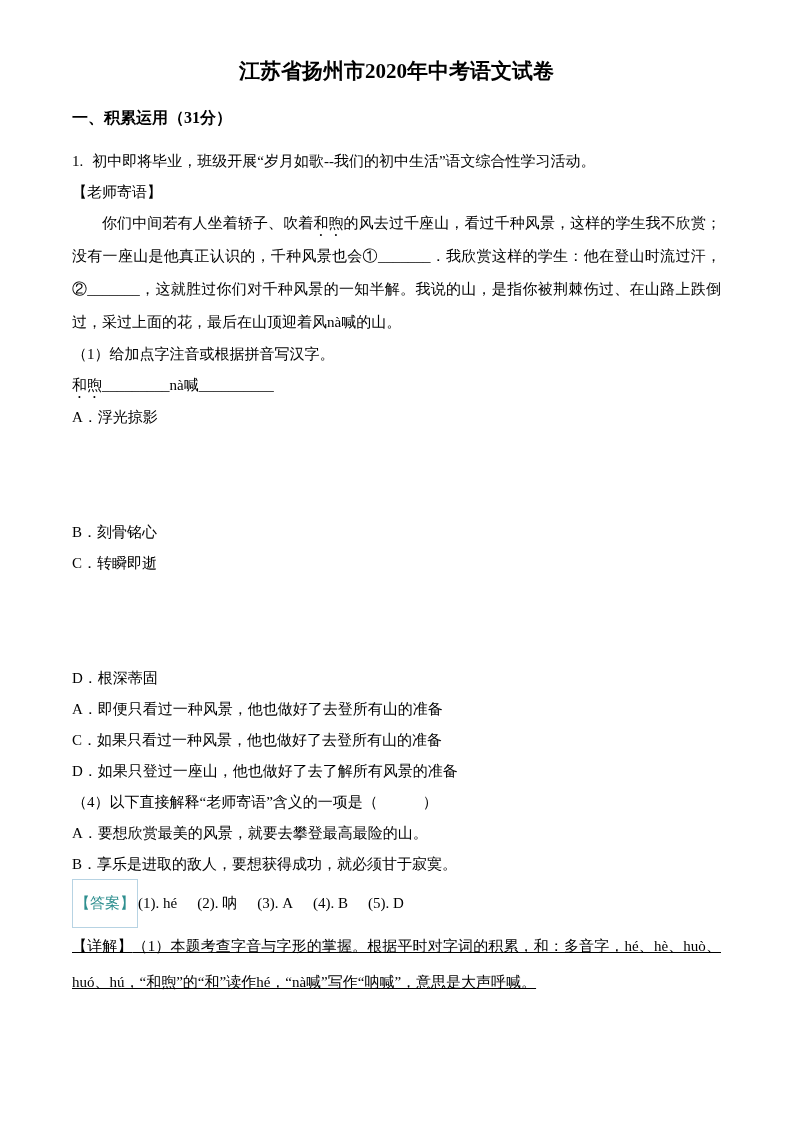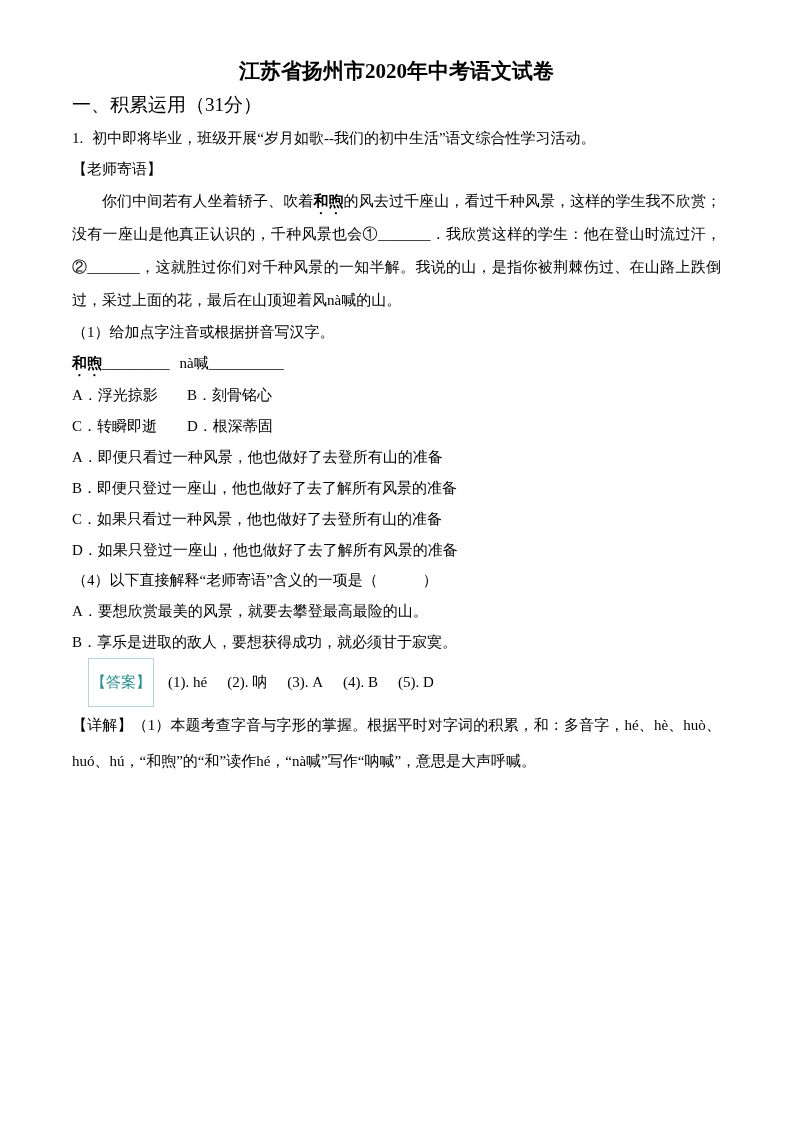--- a/index.html
+++ b/index.html
@@ -14,59 +14,58 @@
     width: 793px; height: 1122px;
     background: #fff;
     padding: 58px 72px 36px 72px;
     font-size: 15px;
   }
   .doc-title {
     font-size: 21px;
     font-weight: bold;
     text-align: center;
     line-height: 1.3;
-    margin-bottom: 2px;
+    margin-bottom: 18px;
   }
   .section-heading {
-    font-size: 19px;
-    font-weight: normal;
+    font-size: 16px;
+    font-weight: bold;
     line-height: 1.9;
-    margin-bottom: 0;
+    margin-bottom: 12px;
   }
   .line { line-height: 2.06; }
   .q-number { margin-right: 9px; }
   .passage {
     line-height: 2.2;
     text-align: justify;
     text-indent: 2em;
   }
   .analysis-para {
     line-height: 2.4;
     text-align: justify;
+    text-decoration: underline;
   }
-  .opt-row { display: flex; line-height: 2.06; }
+  .opt-row { display: flex; line-height: 2.06; flex-direction: column; }
   .opt-cell-left { width: 115px; flex: 0 0 115px; }
   .dotted {
     -webkit-text-emphasis: filled dot;
     -webkit-text-emphasis-position: under right;
     text-emphasis: filled dot;
     text-emphasis-position: under right;
-    font-weight: bold;
   }
   .marker {
     color: var(--color-marker, #2e8f8f);
     border: 1px solid var(--color-marker_border, #b7d3e3);
     padding: 12px 2px;
     display: inline-block;
     line-height: 1.5;
-    margin-left: 16px;
   }
-  .answer-items { margin-left: 14px; }
+  .answer-items { }
   .answer-item { margin-right: 20px; }
-  .gap-left { margin-left: 10px; }
+  .gap-left { }
 </style>
 </head>
 <body>
 
 <div class="sheet">
 
   <div class="doc-title">江苏省扬州市2020年中考语文试卷</div>
 
   <div class="section-heading">一、积累运用（31分）</div>
 
@@ -84,21 +83,20 @@
   <div class="opt-row">
     <span class="opt-cell-left">A．浮光掠影</span>
     <span>B．刻骨铭心</span>
   </div>
   <div class="opt-row">
     <span class="opt-cell-left">C．转瞬即逝</span>
     <span>D．根深蒂固</span>
   </div>
 
   <p class="line">A．即便只看过一种风景，他也做好了去登所有山的准备</p>
-  <p class="line">B．即便只登过一座山，他也做好了去了解所有风景的准备</p>
   <p class="line">C．如果只看过一种风景，他也做好了去登所有山的准备</p>
   <p class="line">D．如果只登过一座山，他也做好了去了解所有风景的准备</p>
 
   <p class="line">（4）以下直接解释“老师寄语”含义的一项是（　　　）</p>
   <p class="line">A．要想欣赏最美的风景，就要去攀登最高最险的山。</p>
   <p class="line">B．享乐是进取的敌人，要想获得成功，就必须甘于寂寞。</p>
 
   <p class="line"><span class="marker">【答案】</span><span class="answer-items"><span class="answer-item">(1). hé</span><span class="answer-item">(2). 呐</span><span class="answer-item">(3). A</span><span class="answer-item">(4). B</span><span class="answer-item">(5). D</span></span></p>
 
 

